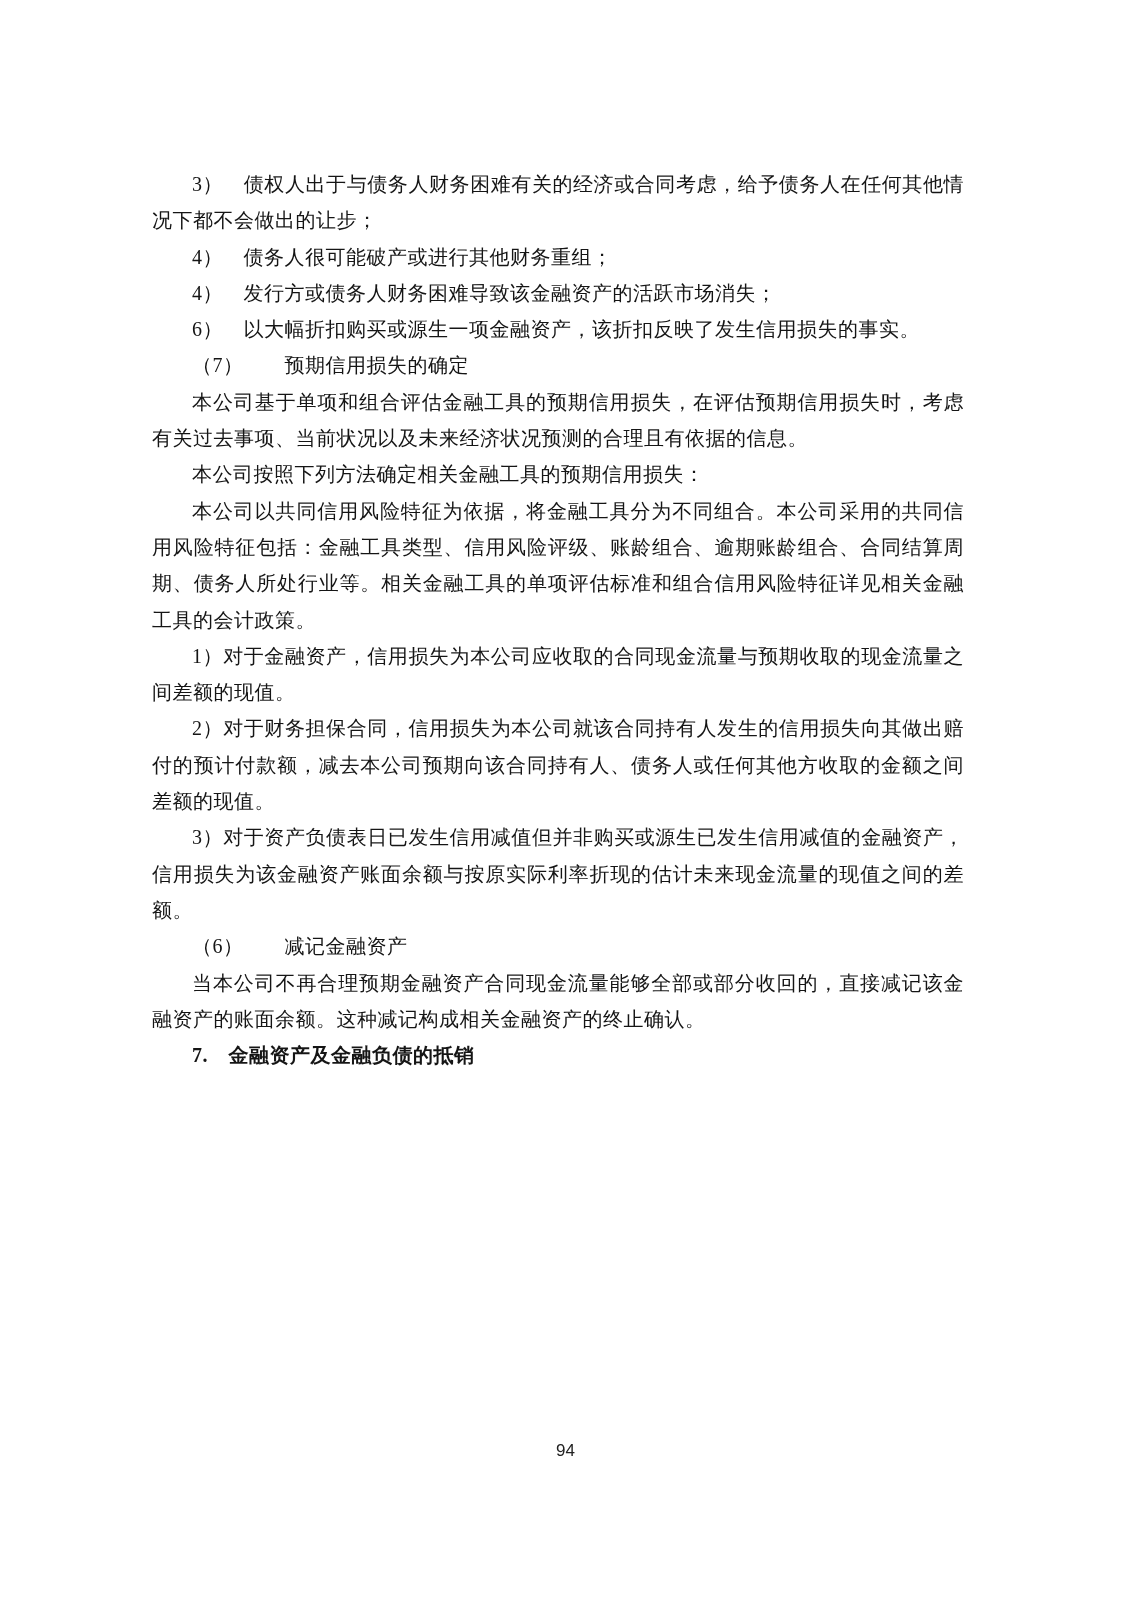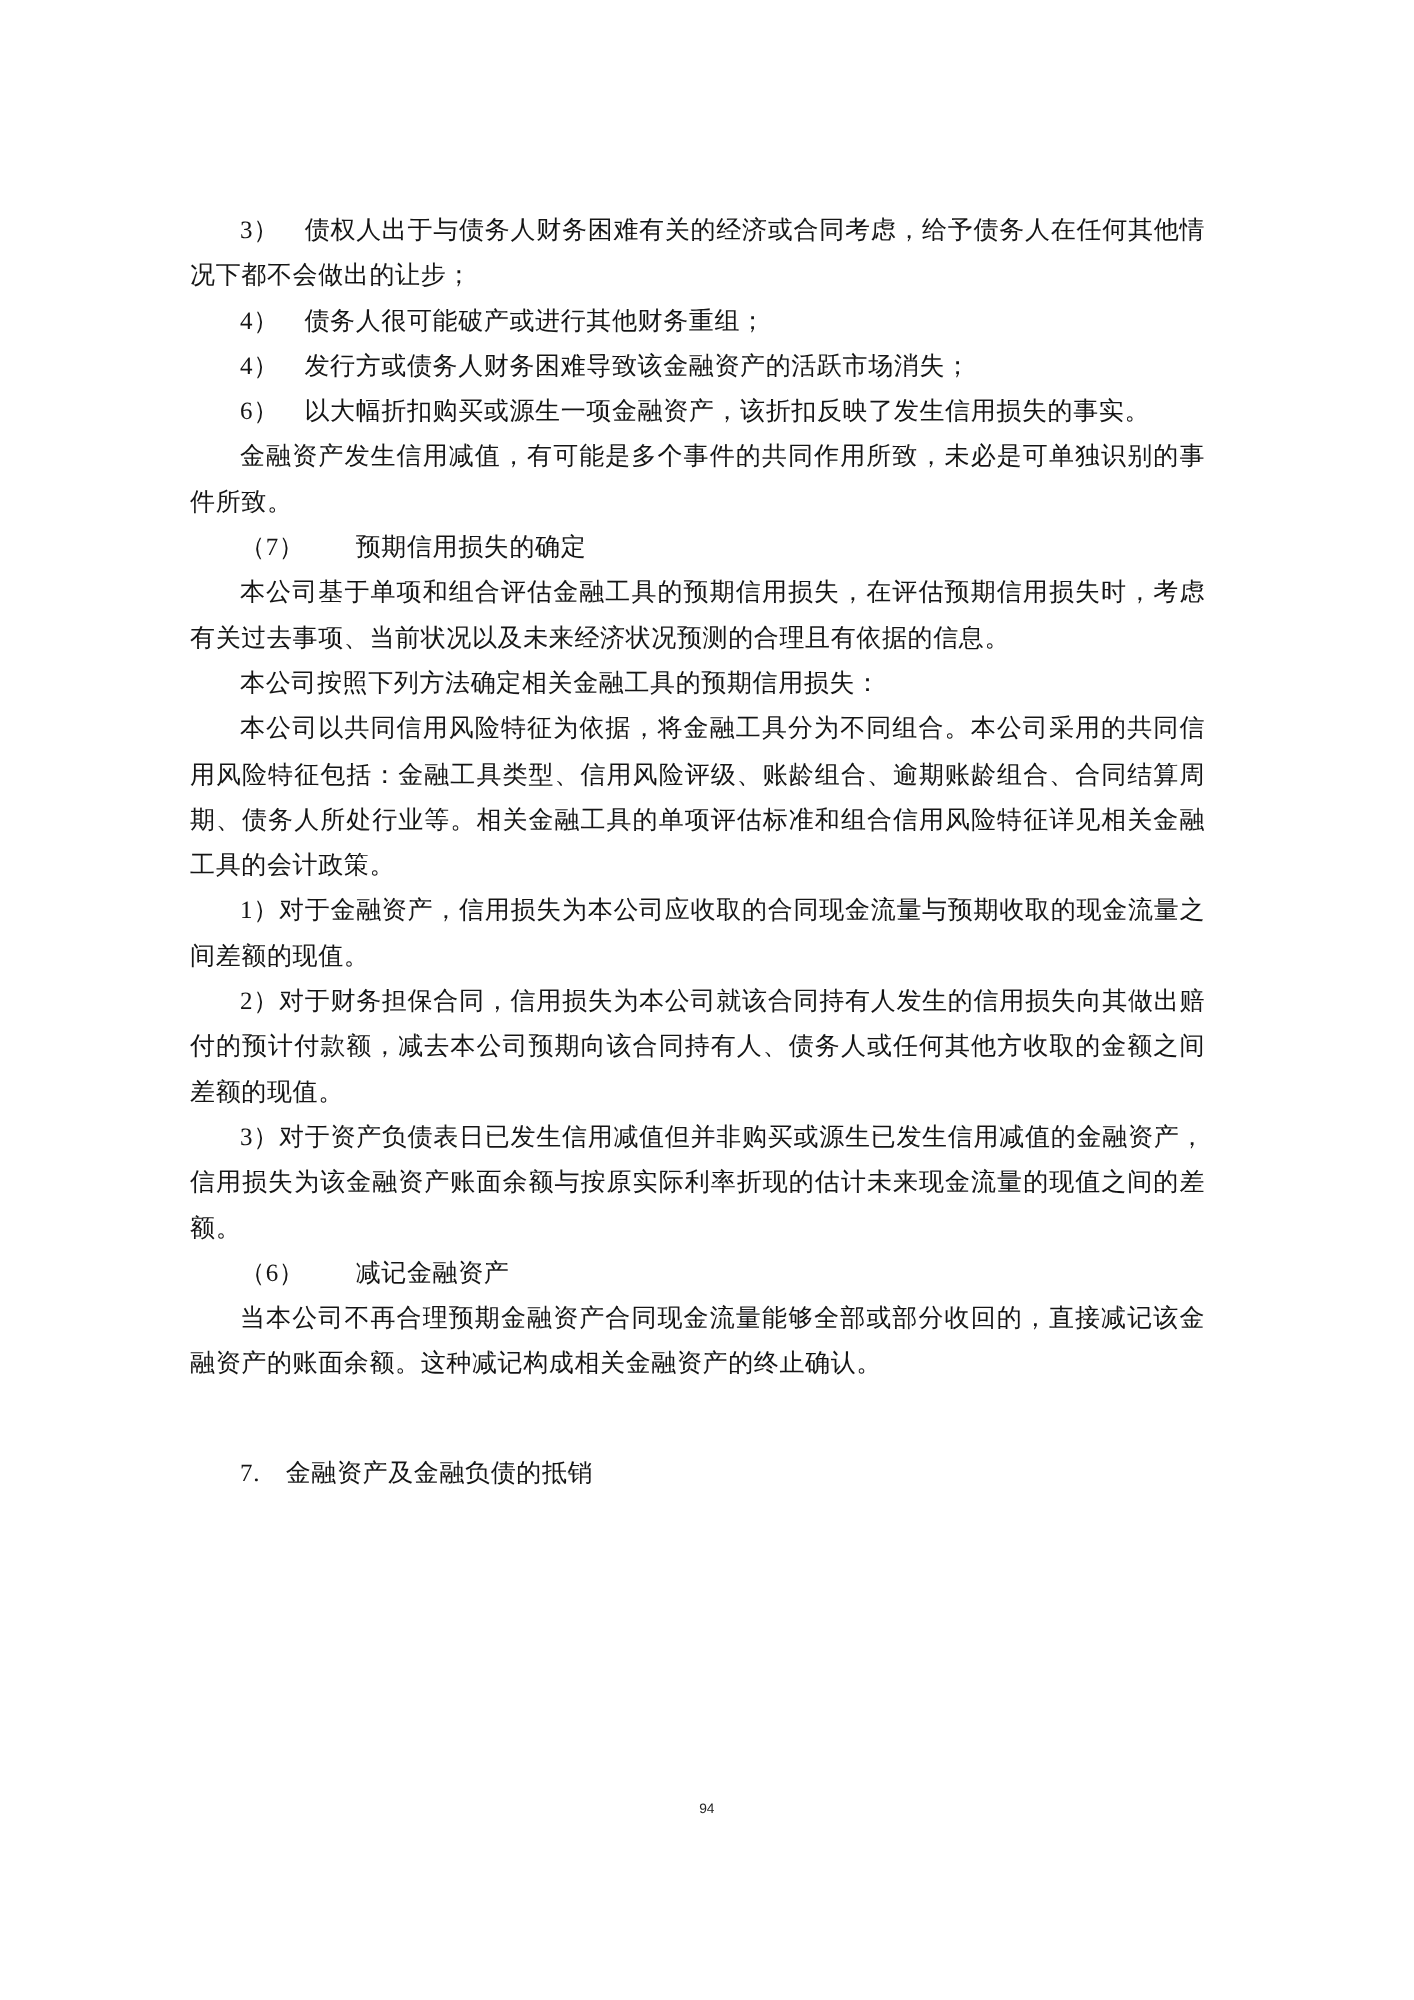--- a/index.html
+++ b/index.html
@@ -29,44 +29,42 @@
     line-height: 36.3px;
     text-align: justify;
     letter-spacing: 0.5px;
   }
   .content p {
     margin: 0;
     padding: 0;
     text-indent: 2em;
   }
   .content p.section-heading {
-    font-weight: 400;
-    margin-top: 51px;
+    font-weight: 700;
   }
   .pagenum {
     position: absolute;
     top: 1441px;
     left: 0;
     width: 100%;
     text-align: center;
     font-family: "Liberation Sans", "DejaVu Sans", sans-serif;
-    font-size: 11px;
+    font-size: 17px;
     color: #222222;
   }
 </style>
 </head>
 <body>
 
 <div class="page">
   <main class="content">
     <p>3）　债权人出于与债务人财务困难有关的经济或合同考虑，给予债务人在任何其他情况下都不会做出的让步；</p>
     <p>4）　债务人很可能破产或进行其他财务重组；</p>
     <p>4）　发行方或债务人财务困难导致该金融资产的活跃市场消失；</p>
     <p>6）　以大幅折扣购买或源生一项金融资产，该折扣反映了发生信用损失的事实。</p>
-    <p>金融资产发生信用减值，有可能是多个事件的共同作用所致，未必是可单独识别的事件所致。</p>
     <p>（7）　　预期信用损失的确定</p>
     <p>本公司基于单项和组合评估金融工具的预期信用损失，在评估预期信用损失时，考虑有关过去事项、当前状况以及未来经济状况预测的合理且有依据的信息。</p>
     <p>本公司按照下列方法确定相关金融工具的预期信用损失：</p>
     <p>本公司以共同信用风险特征为依据，将金融工具分为不同组合。本公司采用的共同信用风险特征包括：金融工具类型、信用风险评级、账龄组合、逾期账龄组合、合同结算周期、债务人所处行业等。相关金融工具的单项评估标准和组合信用风险特征详见相关金融工具的会计政策。</p>
     <p>1）对于金融资产，信用损失为本公司应收取的合同现金流量与预期收取的现金流量之间差额的现值。</p>
     <p>2）对于财务担保合同，信用损失为本公司就该合同持有人发生的信用损失向其做出赔付的预计付款额，减去本公司预期向该合同持有人、债务人或任何其他方收取的金额之间差额的现值。</p>
     <p>3）对于资产负债表日已发生信用减值但并非购买或源生已发生信用减值的金融资产，信用损失为该金融资产账面余额与按原实际利率折现的估计未来现金流量的现值之间的差额。</p>
     <p>（6）　　减记金融资产</p>
     <p>当本公司不再合理预期金融资产合同现金流量能够全部或部分收回的，直接减记该金融资产的账面余额。这种减记构成相关金融资产的终止确认。</p>
     <p class="section-heading">7.　金融资产及金融负债的抵销</p>

